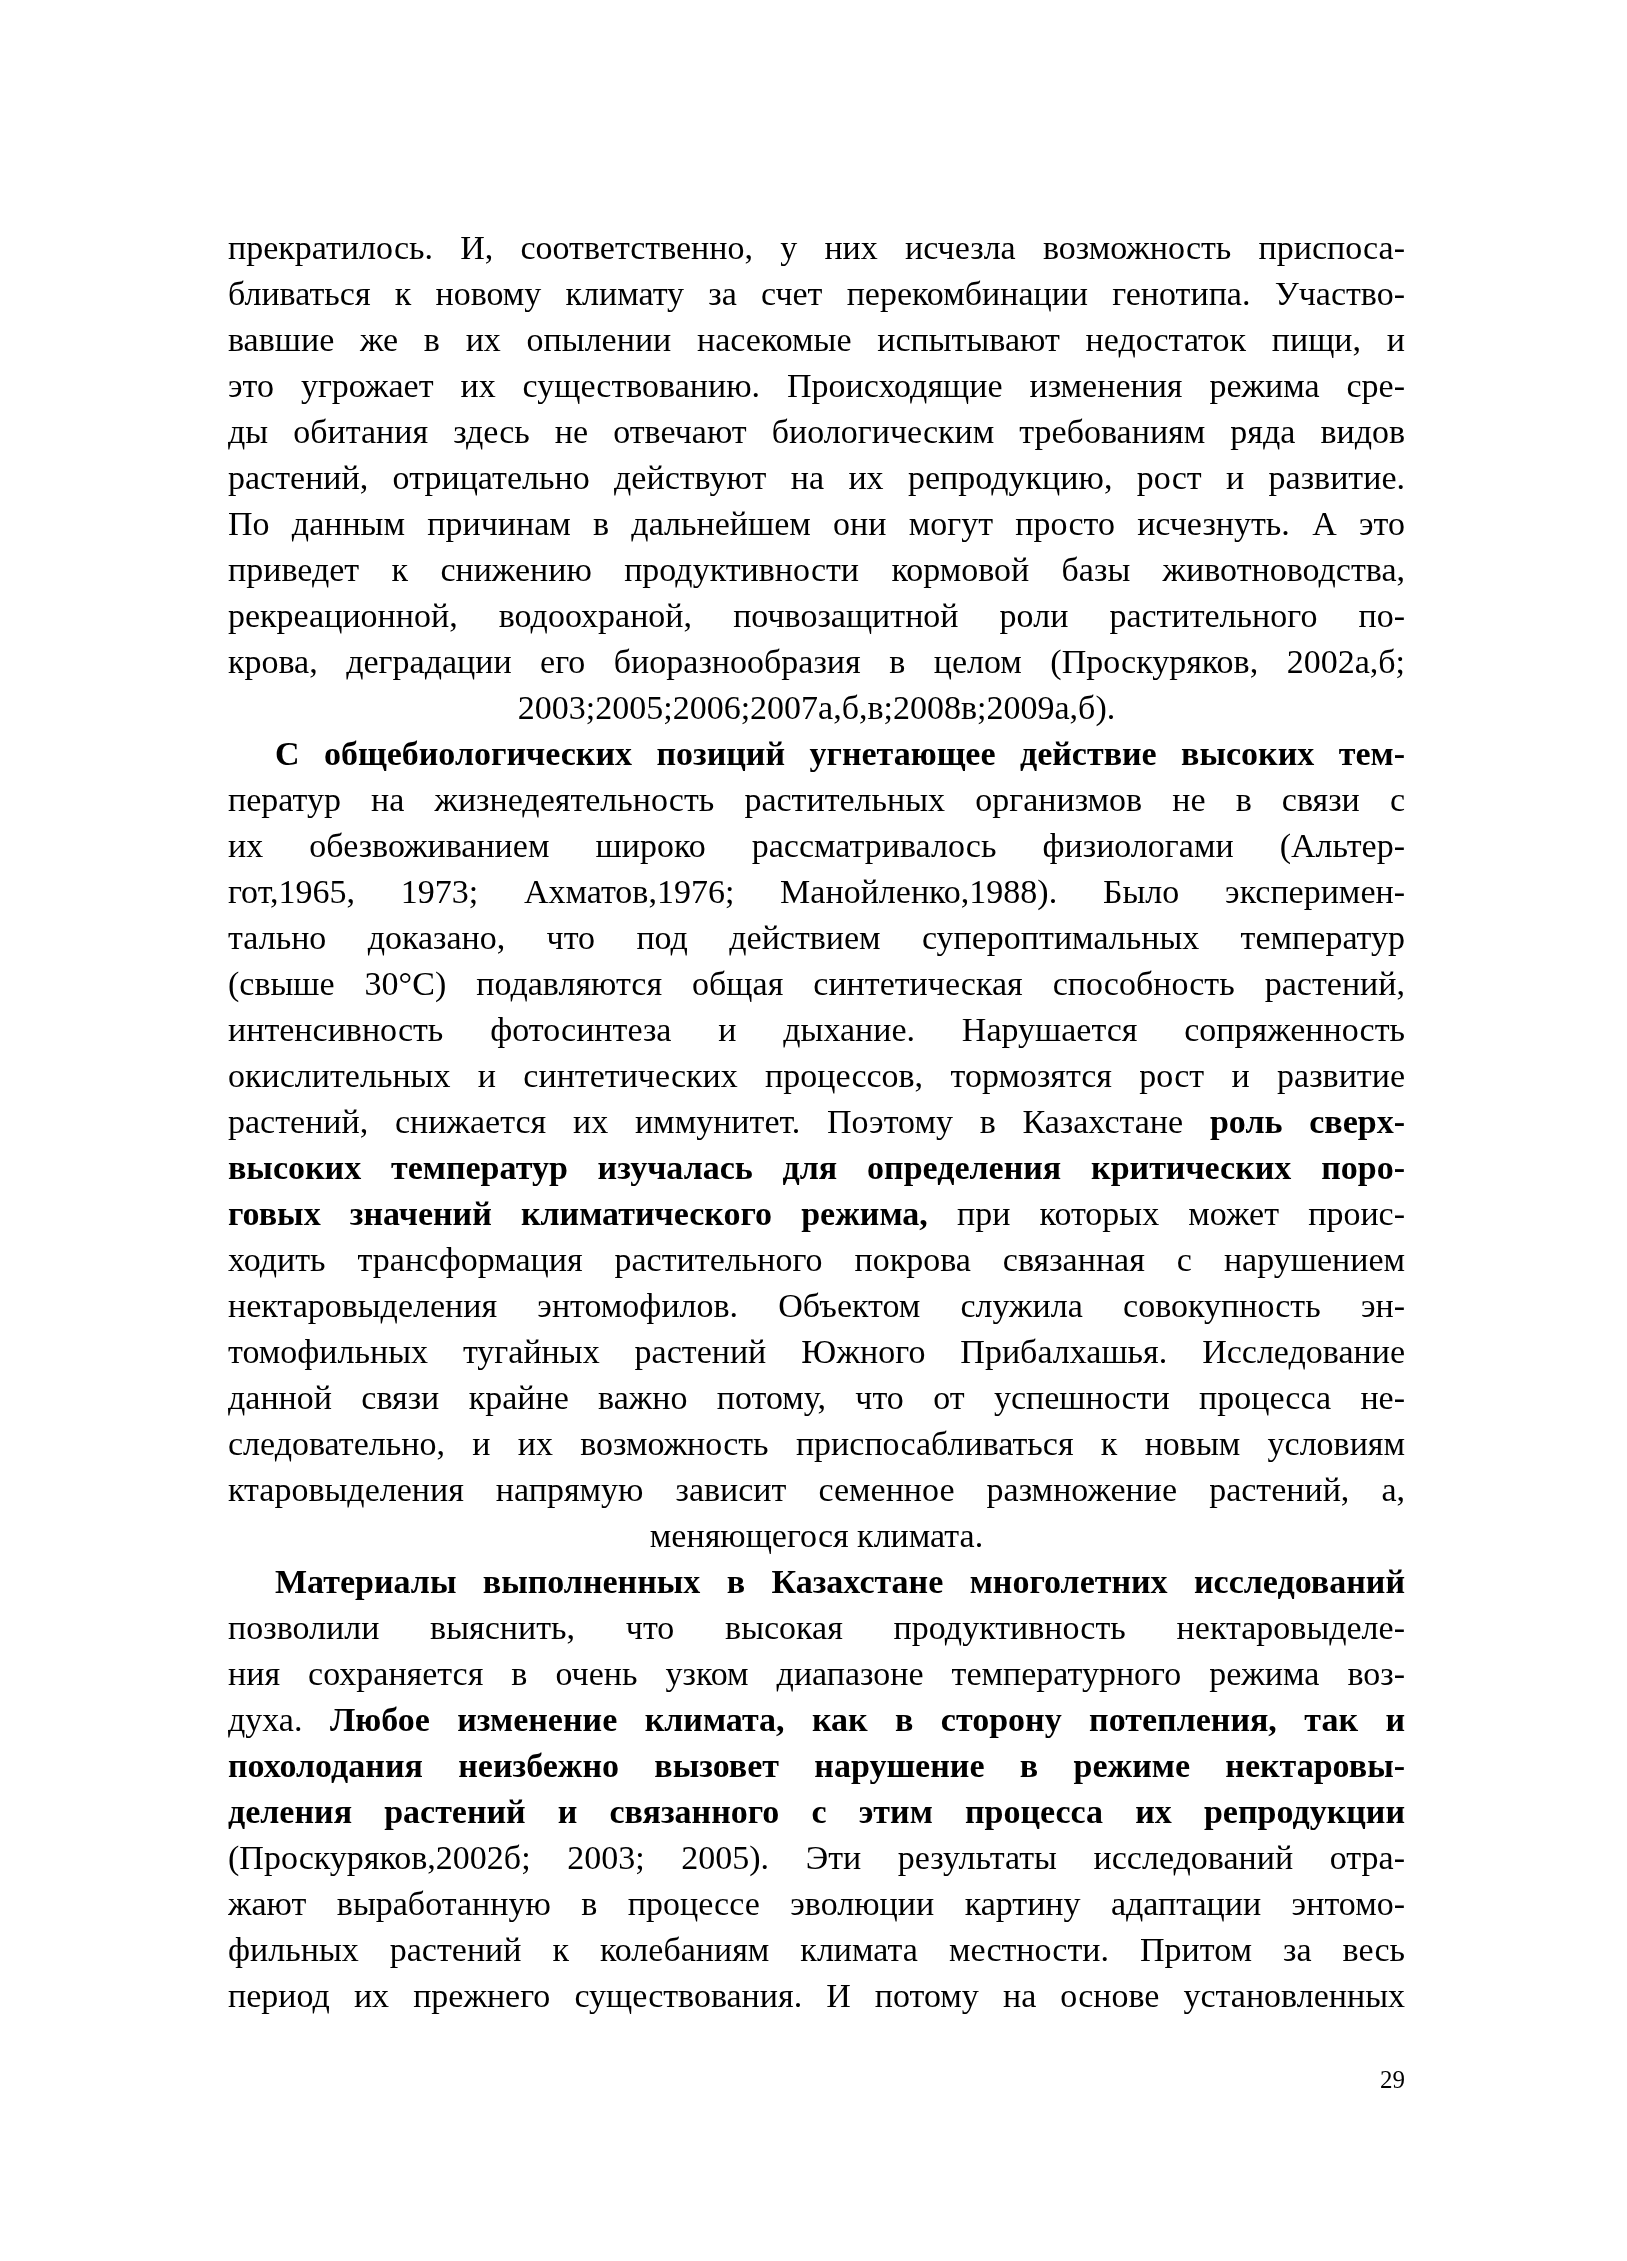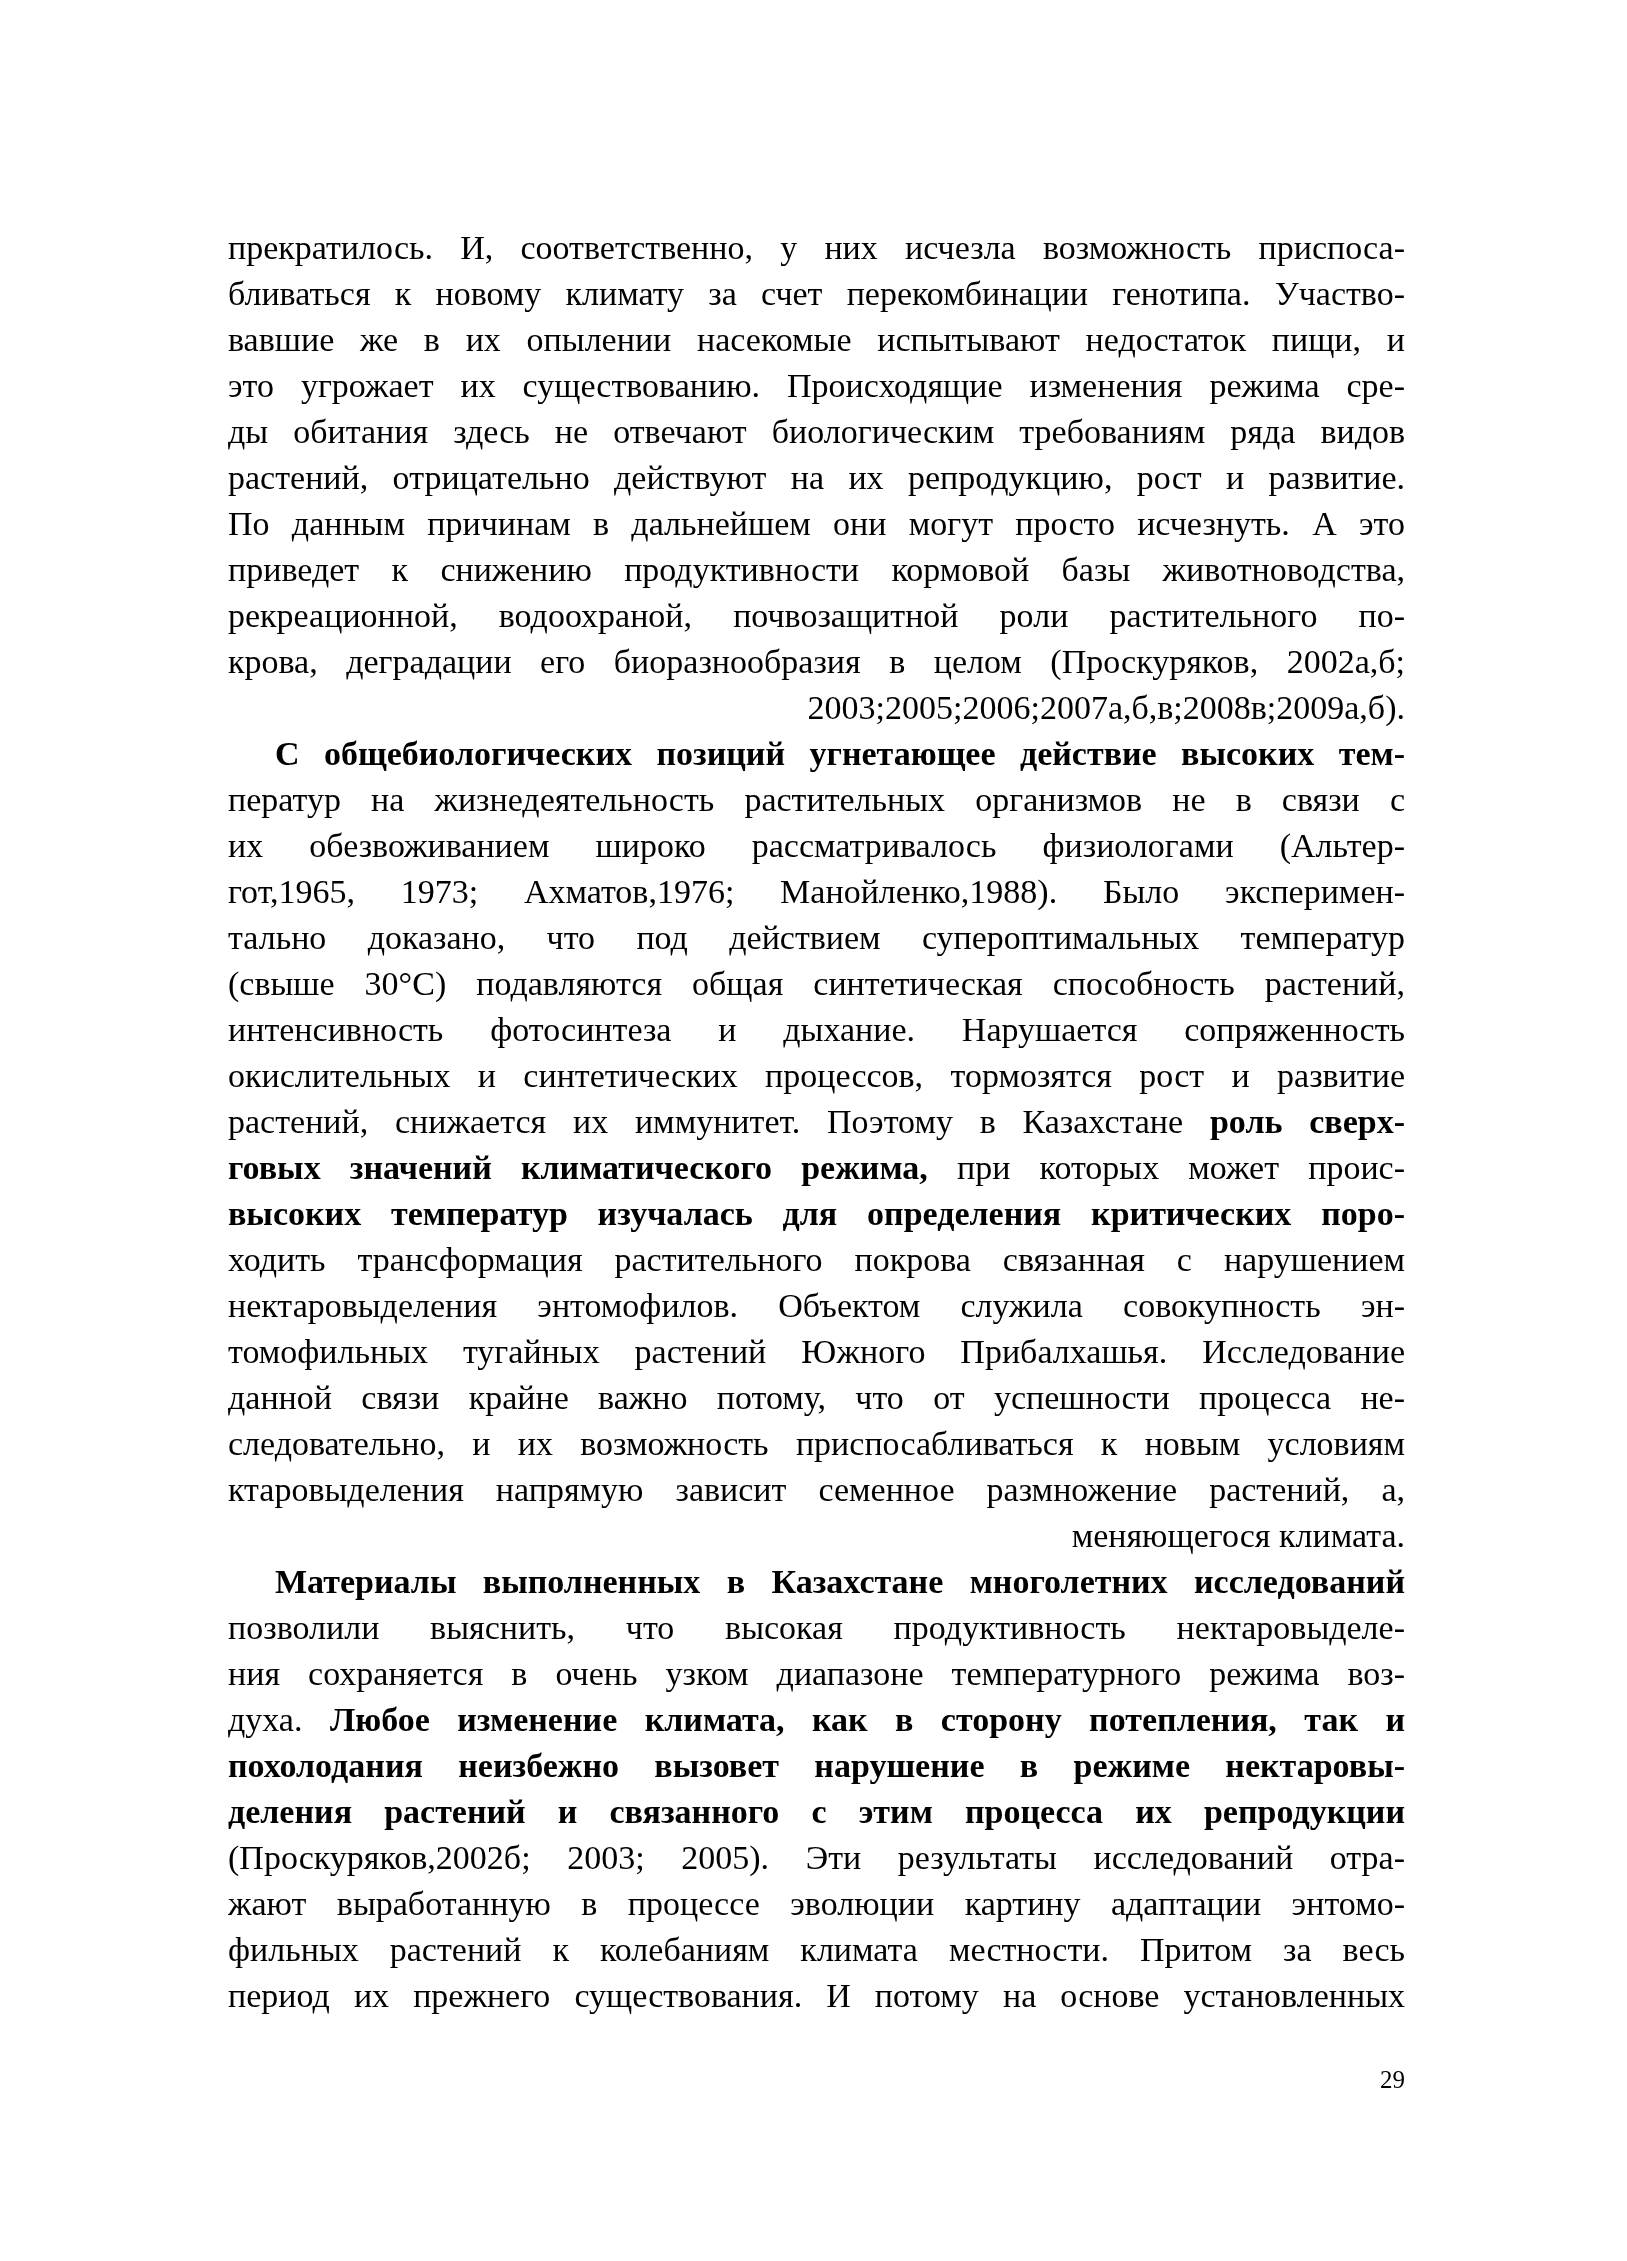--- a/index.html
+++ b/index.html
@@ -29,21 +29,21 @@
     height: 46px;
     white-space: normal;
     overflow: hidden;
     letter-spacing: 0px;
   }
   .line-just {
     text-align: justify;
     text-align-last: justify;
   }
   .line-last {
-    text-align: right;
+    text-align: center;
   }
   .indent {
     text-indent: 47px;
     font-weight: bold;
   }
   .bold {
     font-weight: bold;
   }
   .page-number {
     position: absolute;
@@ -73,22 +73,22 @@
       <div class="line line-last"><span>2003;2005;2006;2007а,б,в;2008в;2009а,б).</span></div>
       <div class="line line-just indent"><span>С общебиологических позиций угнетающее действие высоких тем-</span></div>
       <div class="line line-just"><span>ператур на жизнедеятельность растительных организмов не в связи с</span></div>
       <div class="line line-just"><span>их обезвоживанием широко рассматривалось физиологами (Альтер-</span></div>
       <div class="line line-just"><span>гот,1965, 1973; Ахматов,1976; Манойленко,1988). Было эксперимен-</span></div>
       <div class="line line-just"><span>тально доказано, что под действием супероптимальных температур</span></div>
       <div class="line line-just"><span>(свыше 30°С) подавляются общая синтетическая способность растений,</span></div>
       <div class="line line-just"><span>интенсивность фотосинтеза и дыхание. Нарушается сопряженность</span></div>
       <div class="line line-just"><span>окислительных и синтетических процессов, тормозятся рост и развитие</span></div>
       <div class="line line-just"><span>растений, снижается их иммунитет. Поэтому в Казахстане </span><span class="bold">роль сверх-</span></div>
+      <div class="line line-just"><span class="bold">высоких температур изучалась для определения критических поро-</span></div>
       <div class="line line-just"><span class="bold">говых значений климатического режима,</span><span> при которых может проис-</span></div>
-      <div class="line line-just"><span class="bold">высоких температур изучалась для определения критических поро-</span></div>
       <div class="line line-just"><span>ходить трансформация растительного покрова связанная с нарушением</span></div>
       <div class="line line-just"><span>нектаровыделения энтомофилов. Объектом служила совокупность эн-</span></div>
       <div class="line line-just"><span>томофильных тугайных растений Южного Прибалхашья. Исследование</span></div>
       <div class="line line-just"><span>данной связи крайне важно потому, что от успешности процесса не-</span></div>
       <div class="line line-just"><span>следовательно, и их возможность приспосабливаться к новым условиям</span></div>
       <div class="line line-just"><span>ктаровыделения напрямую зависит семенное размножение растений, а,</span></div>
       <div class="line line-last"><span>меняющегося климата.</span></div>
       <div class="line line-just indent"><span>Материалы выполненных в Казахстане многолетних исследований</span></div>
       <div class="line line-just"><span>позволили выяснить, что высокая продуктивность нектаровыделе-</span></div>
       <div class="line line-just"><span>ния сохраняется в очень узком диапазоне температурного режима воз-</span></div>

